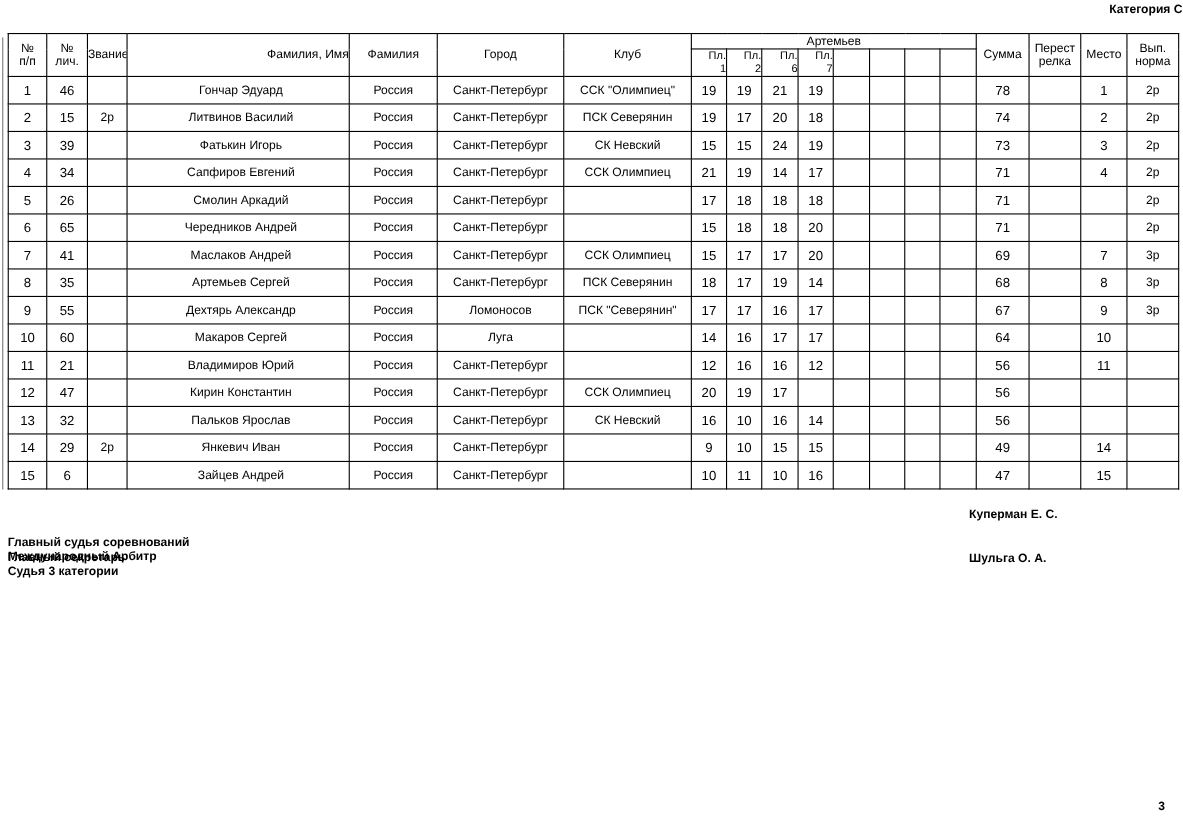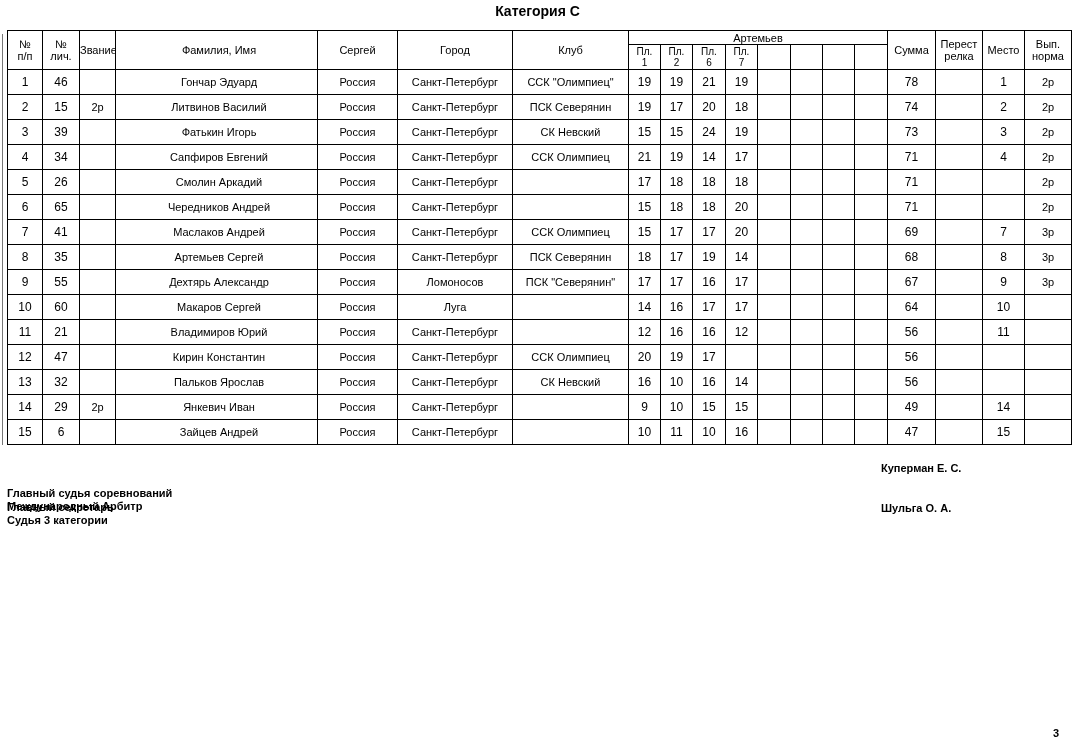--- a/index.html
+++ b/index.html
@@ -6,43 +6,43 @@
   body {
     width:1075px; height:753px;
     background:#ffffff;
     font-family:"Liberation Sans", sans-serif;
     color:#000;
     position:relative;
     overflow:hidden;
   }
   .title {
     position:absolute; top:3px; left:0; width:1075px;
-    text-align:center; font-weight:bold; font-size:14px;
+    text-align:right; font-weight:bold; font-size:11px;
   }
   .left-tick {
     position:absolute; left:2px; top:34px; width:1px; height:411px;
     background:#777;
   }
   table.results {
     position:absolute; left:7px; top:30px;
     width:1064px;
     border-collapse:collapse; table-layout:fixed;
   }
   th, td {
     border:1px solid #000;
     padding:0; overflow:hidden;
   }
   th {
     font-weight:normal; font-size:11px; line-height:12px;
     text-align:center; vertical-align:middle;
     white-space:pre-line;
   }
-  th.th-name { text-align:center; padding-left:5px; }
+  th.th-name { text-align:right; padding-left:5px; }
   th.th-group { height:13px; font-size:11px; }
-  th.th-sub { font-size:10px; line-height:11px; height:23px; vertical-align:top; padding-top:1px; }
+  th.th-sub { font-size:10px; line-height:11px; height:23px; vertical-align:top; padding-top:1px;text-align:right; }
   tbody td {
     height:24px; font-size:11px; text-align:center;
     white-space:nowrap; vertical-align:middle;
   }
   td.name { text-align:center; padding-left:5px; }
   td.num, td.score { font-size:12px; }
   .sig-role {
     position:absolute; left:7px;
     font-weight:bold; font-size:11px; line-height:13px;
   }
@@ -84,21 +84,21 @@
       <col style="width:47px">
   </colgroup>
   <thead>
     <tr>
       <th rowspan="2">№
 п/п</th>
       <th rowspan="2">№
 лич.</th>
       <th rowspan="2">Звание</th>
       <th rowspan="2" class="th-name">Фамилия, Имя</th>
-      <th rowspan="2">Сергей</th>
+      <th rowspan="2">Фамилия</th>
       <th rowspan="2">Город</th>
       <th rowspan="2">Клуб</th>
       <th colspan="8" class="th-group">Артемьев</th>
       <th rowspan="2">Сумма</th>
       <th rowspan="2">Перест
 релка</th>
       <th rowspan="2">Место</th>
       <th rowspan="2">Вып.
 норма</th>
     </tr>

